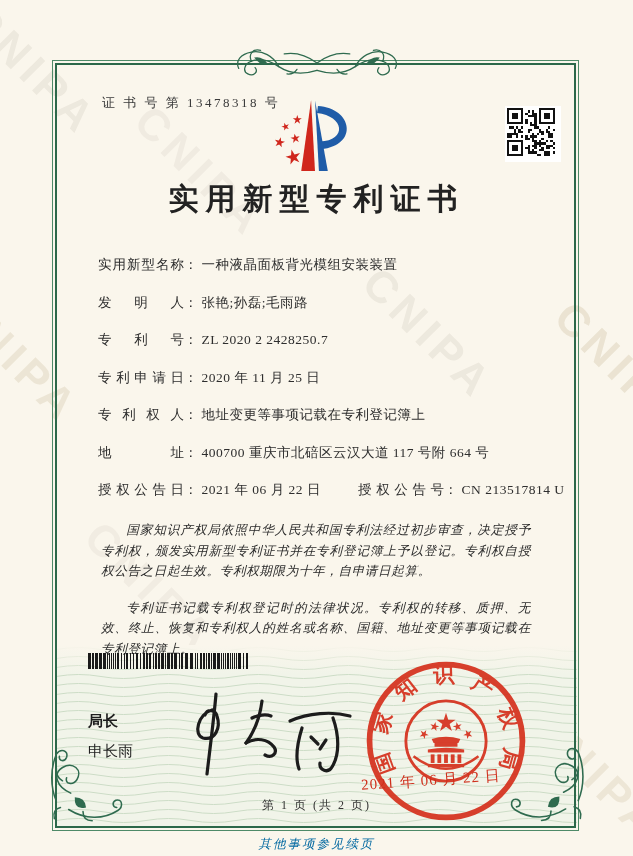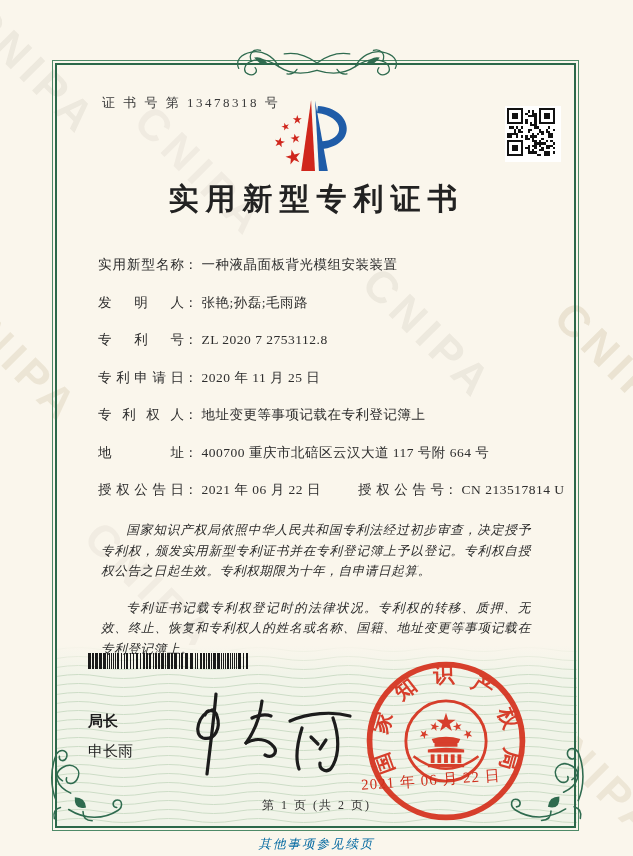--- a/index.html
+++ b/index.html
@@ -269,21 +269,21 @@
   <h1 class="title">实用新型专利证书</h1>
 
   <div class="fields">
     <div class="frow">
       <span class="flabel">实用新型名称</span><span class="fcolon">：</span><span class="fval">一种液晶面板背光模组安装装置</span>
     </div>
     <div class="frow">
       <span class="flabel">发明人</span><span class="fcolon">：</span><span class="fval">张艳;孙磊;毛雨路</span>
     </div>
     <div class="frow">
-      <span class="flabel">专利号</span><span class="fcolon">：</span><span class="fval">ZL 2020 7 2753112.8</span>
+      <span class="flabel">专利号</span><span class="fcolon">：</span><span class="fval">ZL 2020 2 2428250.7</span>
     </div>
     <div class="frow">
       <span class="flabel">专利申请日</span><span class="fcolon">：</span><span class="fval">2020 年 11 月 25 日</span>
     </div>
     <div class="frow">
       <span class="flabel">专利权人</span><span class="fcolon">：</span><span class="fval">地址变更等事项记载在专利登记簿上</span>
     </div>
     <div class="frow">
       <span class="flabel">地址</span><span class="fcolon">：</span><span class="fval">400700 重庆市北碚区云汉大道 117 号附 664 号</span>
     </div>

